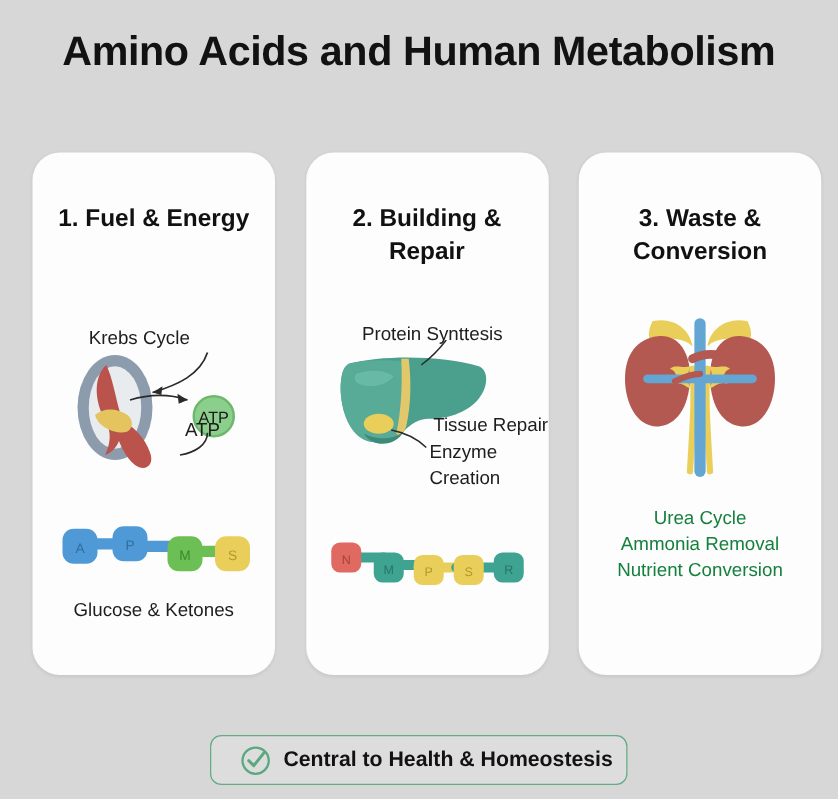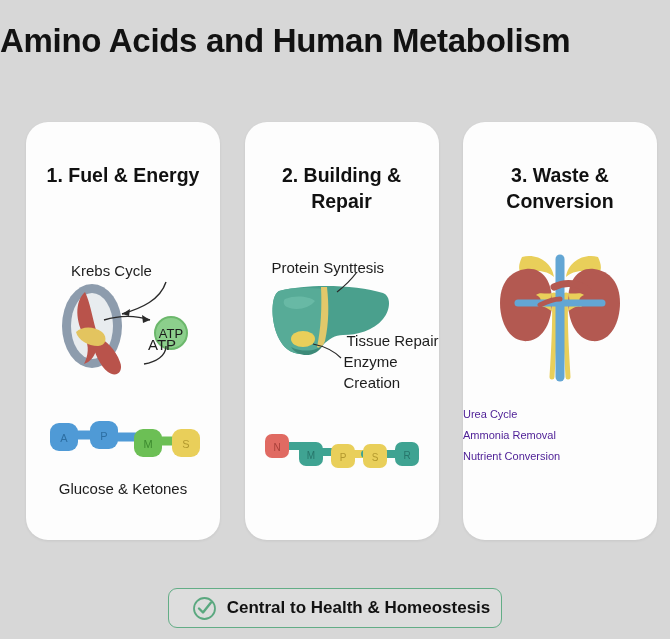--- a/index.html
+++ b/index.html
@@ -17,21 +17,21 @@
   .page {
     position: relative;
     width: 670px;
     height: 639px;
   }
   .title {
     position: absolute;
     top: 22px;
     left: 0;
     width: 670px;
-    text-align: left;
+    text-align: center;
     font-size: 33px;
     font-weight: bold;
     color: #121212;
     letter-spacing: -0.3px;
     font-family: "Liberation Sans", sans-serif;
   }
   .cards {
     position: absolute;
     top: 122px;
     left: 26px;
@@ -91,36 +91,37 @@
     justify-content: center;
     font-size: 13px;
     color: #1a1a1a;
   }
   .chain1 { top: 293px; left: 22px; }
   .glucose-label {
     top: 356px; left: 0; width: 194px;
     text-align: center; white-space: normal;
   }
   
-  .synth-label { top: 135px; left: 27px; }
+  .synth-label { top: 135px; left: 45px; }
   .liver       { top: 155px; left: 20px; }
   .tissue-label  { top: 208px; left: 102px; }
   .enzyme-label  { top: 229px; left: 99px; }
   .creation-label{ top: 250px; left: 99px; }
   .chain2 { top: 308px; left: 16px; }
   
   .kidneys { top: 125px; left: 33px; }
   .card3-lines {
     position: absolute;
     top: 282px;
     left: 0;
     width: 194px;
-    font-size: 11px;
+    text-align: center;
+    font-size: 15px;
     line-height: 21px;
-    color: #4c1d95;
+    color: #15803d;
   }
   
   .footer {
     position: absolute;
     left: 168px;
     top: 588px;
     width: 334px;
     height: 40px;
     border: 1.5px solid #63ad86;
     border-radius: 9px;

